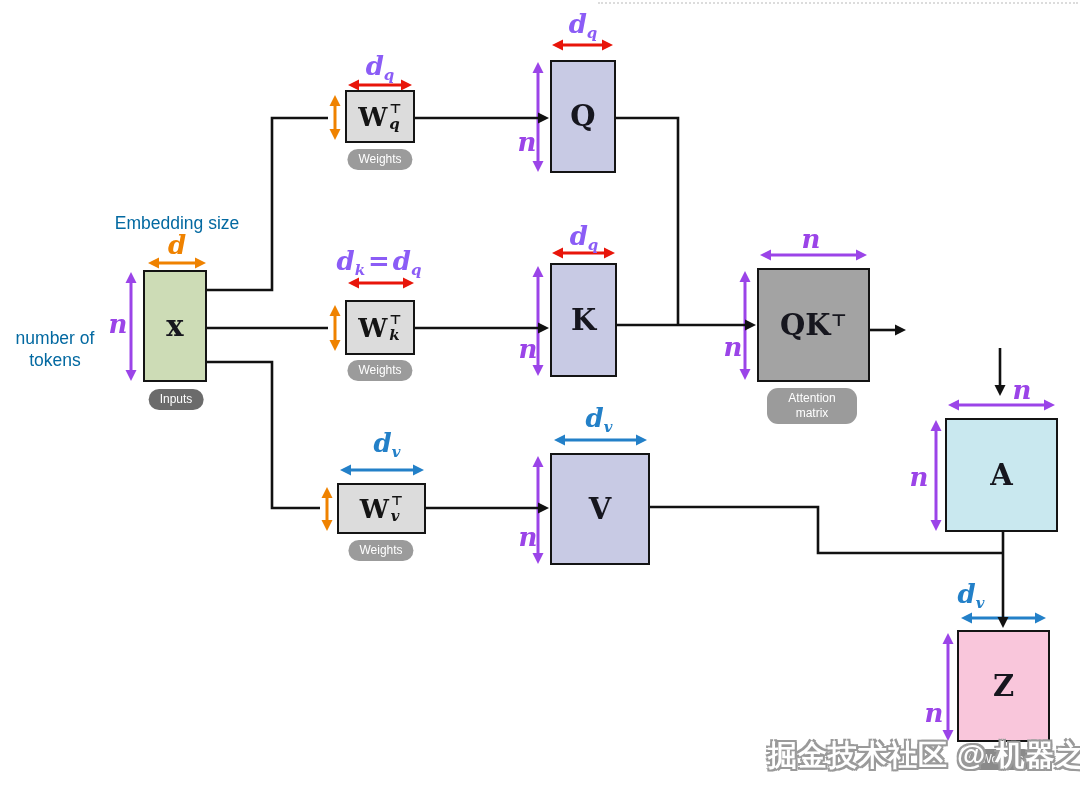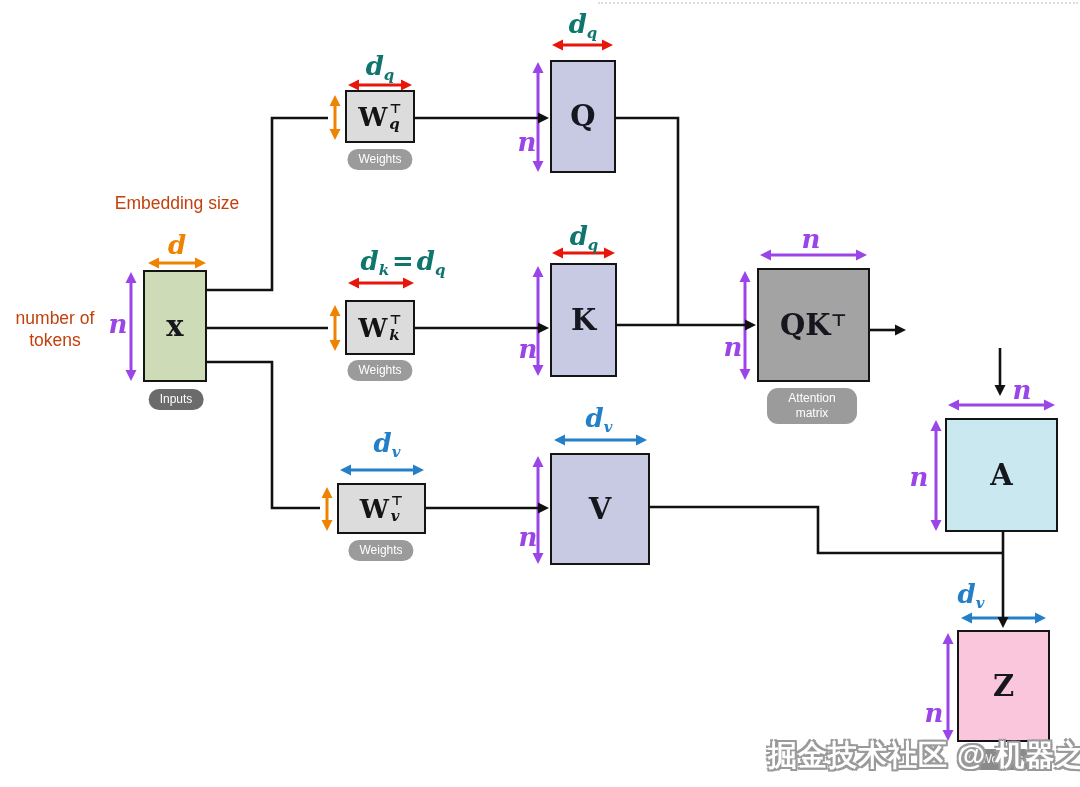--- a/index.html
+++ b/index.html
@@ -21,25 +21,25 @@
   .wstack{display:inline-flex; flex-direction:column; align-items:flex-start; margin-left:2px; line-height:1;}
   .wstack .tsup{font-size:13px; font-weight:700; font-style:normal;}
   .wstack .wsub{font-size:15px; font-style:italic; margin-top:2px;}
   .dim{
     position:absolute; transform:translate(-50%,-50%);
     font-family:"DejaVu Serif", serif; font-style:italic; font-weight:700;
     font-size:26px; line-height:1; white-space:nowrap;
   }
   .dim sub{font-size:15px; line-height:0; vertical-align:-5px;}
   .dim .eqs{font-style:normal; padding:0 3px;}
-  .c-orange{color:#ef8200;} .c-red{color:#0f766e;} .c-blue:{color:#2380c8;}
+  .c-orange{color:#ef8200;} .c-red{color:#8b5cf6;} .c-blue:{color:#2380c8;}
   .c-blue{color:#2380c8;} .c-purple{color:#9b44e8;}
   .caption{
     position:absolute; transform:translate(-50%,-50%); text-align:center;
-    color:#c2410c; font-size:17.5px; line-height:1.28; font-weight:400;
+    color:#0369a1; font-size:17.5px; line-height:1.28; font-weight:400;margin-top:20px;
   }
   .badge{
     position:absolute; transform:translate(-50%,0); text-align:center;
     color:#fff; font-size:12px; line-height:1.25; border-radius:11px;
     padding:3px 11px; white-space:nowrap;
   }
   .badge.two{white-space:normal; width:58px; padding:3px 16px;}
   .softmax{
     position:absolute; background:#0c0c0c; color:#fff; border-radius:11px;
     display:flex; align-items:center; justify-content:center;
@@ -206,21 +206,21 @@
   </div>
 
   <div class="dim c-orange" style="left:177px; top:245px;"><span>d</span></div>
   <div class="dim c-purple" style="left:118px; top:324px;"><span>n</span></div>
 
   <div class="dim c-red" style="left:380px; top:66px;"><span>d</span><sub>q</sub></div>
 
   <div class="dim c-red" style="left:583px; top:24px;"><span>d</span><sub>q</sub></div>
   <div class="dim c-purple" style="left:527px; top:142px;"><span>n</span></div>
 
-  <div class="dim c-red" style="left:379px; top:261px;margin-left:24px;"><span>d</span><sub>k</sub><span class="eqs">=</span><span>d</span><sub>q</sub></div>
+  <div class="dim c-red" style="left:379px; top:261px;"><span>d</span><sub>k</sub><span class="eqs">=</span><span>d</span><sub>q</sub></div>
   <div class="dim c-red" style="left:584px; top:236px;"><span>d</span><sub>q</sub></div>
   <div class="dim c-purple" style="left:528px; top:349px;"><span>n</span></div>
 
   <div class="dim c-blue" style="left:387px; top:443px;"><span>d</span><sub>v</sub></div>
   <div class="dim c-blue" style="left:599px; top:418px;"><span>d</span><sub>v</sub></div>
   <div class="dim c-purple" style="left:528px; top:537px;"><span>n</span></div>
 
   <div class="dim c-purple" style="left:811px; top:239px;"><span>n</span></div>
   <div class="dim c-purple" style="left:733px; top:347px;"><span>n</span></div>
 

